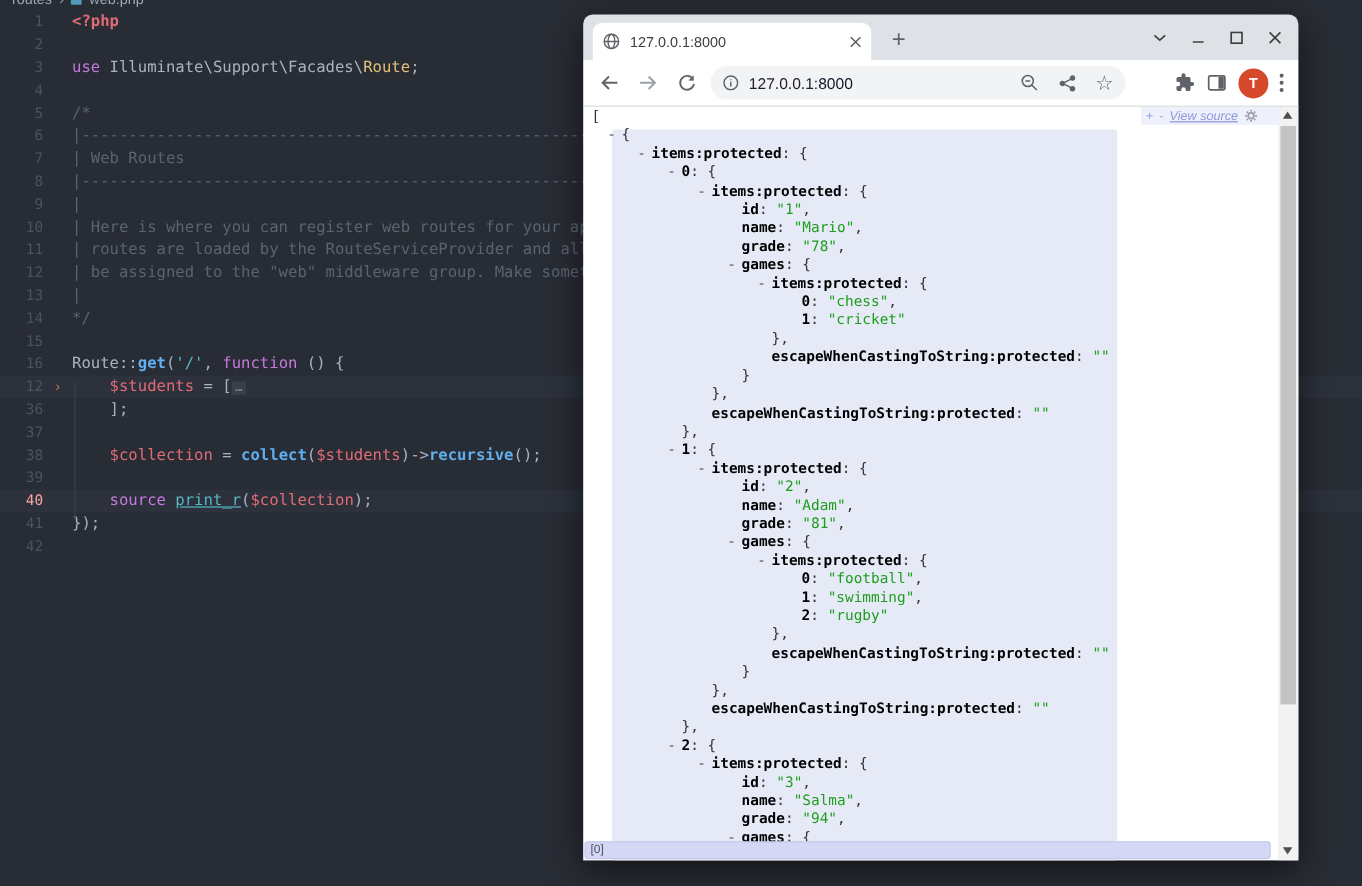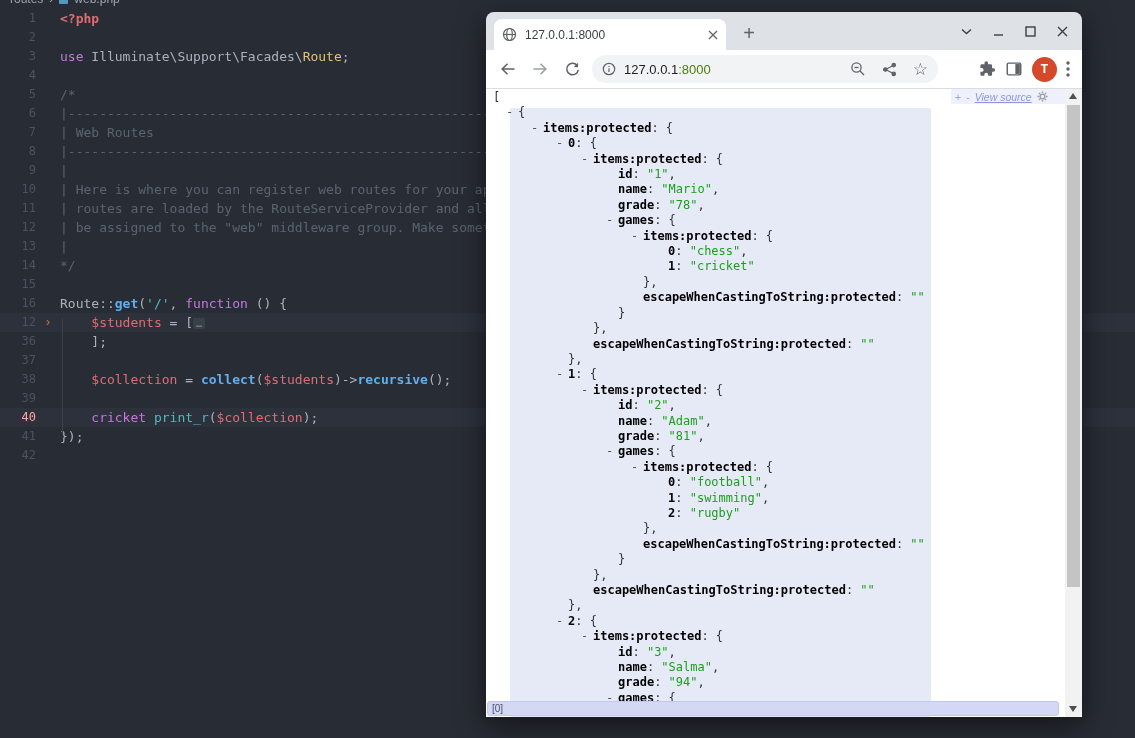--- a/index.html
+++ b/index.html
@@ -12,40 +12,40 @@
   .bc-file-icon { width:9px; height:11px; background:#519aba; border-radius:1px; display:inline-block; }
   .code-area { padding-top:2px; position:relative; }
   .code-row { height:19px; line-height:19px; display:flex; white-space:pre; }
   .code-row.hl { background:#2c313c; }
   .gutter-num { width:36px; text-align:right; color:#4b5263; font-family:"DejaVu Sans Mono", monospace; font-size:12px; flex:0 0 36px; }
   .gutter-num.cur { color:#fca5a5; }
   .fold-col { width:24px; flex:0 0 24px; text-align:center; color:#b77c4a; font-size:12px; }
   .code-text { flex:1; font-family:"DejaVu Sans Mono", monospace; font-size:13px; white-space:pre; overflow:hidden; }
   .tk-tag { color:#e06c75;font-weight:bold; } .tk-kw { color:#c678dd; } .tk-pln { color:#abb2bf; }
   .tk-cls { color:#e5c07b; } .tk-cmt { color:#5c6370; }
-  .tk-fn { color:#61afef; font-weight:bold; } .tk-fnb { color:#56b6c2; }
+  .tk-fn { color:#61afef; font-weight:bold; } .tk-fnb { color:#56b6c2;text-decoration:underline; }
   .tk-var { color:#e06c75; } .tk-str { color:#56b6c2; }
   .tk-fold { color:#8b93a5; background:#3a4048; border-radius:2px; padding:0 3px; font-size:10px; }
   .indent-guide { position:absolute; left:62px; top:311px; width:1px; height:116px; background:#3a3f4b; }
 
   
   .browser { position:absolute; left:486px; top:12px; width:596px; height:705px; border-radius:8px 8px 0 0; box-shadow:0 8px 28px rgba(0,0,0,.55); }
   .tabstrip { position:relative; height:38px; background:#dee1e6; border-radius:8px 8px 0 0; }
   .tab { position:absolute; left:8px; top:7px; width:232px; height:31px; background:#fff; border-radius:8px 8px 0 0; display:flex; align-items:center; padding:0 8px; }
   .tab-title { flex:1; font-size:12px; color:#3c4043; margin-left:8px; white-space:nowrap; overflow:hidden; }
   .icon-btn { display:flex; align-items:center; justify-content:center; }
   .newtab-btn { position:absolute; left:250px; top:8px; width:26px; height:26px; font-size:20px; color:#5f6368; display:flex; align-items:center; justify-content:center; border-radius:50%; }
   .win-controls { position:absolute; right:8px; top:0; height:38px; display:flex; align-items:center; gap:8px; }
   .win-controls .icon-btn { width:24px; height:24px; }
 
   .toolbar { position:relative; height:39px; background:#fff; border-bottom:1px solid #dadce0; display:flex; align-items:center; padding-left:10px; }
   .nav-btn { width:24px; height:24px; margin-right:8px; font-size:17px; display:flex; align-items:center; justify-content:center; }
   .addr-pill { position:absolute; left:106px; top:5px; width:346px; height:28px; background:#f1f3f4; border-radius:14px; display:flex; align-items:center; padding:0 10px; }
   .addr-text { margin-left:8px; font-size:13px; white-space:nowrap; }
-  .addr-host { color:#202124; } .addr-port { color:#4d7c0f; }
+  .addr-host { color:#202124; } .addr-port { color:#0f172a; }
   .addr-spacer { flex:1; }
   .pill-icon { margin-left:16px; }
   .star-glyph { font-size:17px; color:#5f6368; line-height:1; }
   .toolbar-right { position:absolute; right:12px; top:0; height:38px; display:flex; align-items:center; gap:9px; }
   .avatar { width:25px; height:25px; border-radius:50%; background:#d5492a; color:#fff; font-size:12px; font-weight:bold; display:flex; align-items:center; justify-content:center; }
 
   .content { position:absolute; left:0; top:77px; right:0; bottom:0; background:#fff; overflow:hidden; }
   .blue-box { position:absolute; left:24px; top:19px; width:421px; bottom:0; background:#e6eaf7; border-radius:2px; }
   .tree { position:absolute; left:0; top:0; right:17px; padding:1px 0 0 0; font-family:"DejaVu Sans Mono", monospace; font-size:12px; line-height:15.4px; }
   .jline { white-space:pre; color:#333; }
@@ -89,21 +89,21 @@
         <div class="code-row"><span class="gutter-num">12</span><span class="fold-col"></span><span class="code-text"><span class="tk-cmt">| be assigned to the "web" middleware group. Make something great!</span></span></div>
         <div class="code-row"><span class="gutter-num">13</span><span class="fold-col"></span><span class="code-text"><span class="tk-cmt">|</span></span></div>
         <div class="code-row"><span class="gutter-num">14</span><span class="fold-col"></span><span class="code-text"><span class="tk-cmt">*/</span></span></div>
         <div class="code-row"><span class="gutter-num">15</span><span class="fold-col"></span><span class="code-text"></span></div>
         <div class="code-row"><span class="gutter-num">16</span><span class="fold-col"></span><span class="code-text"><span class="tk-pln">Route::</span><span class="tk-fn">get</span><span class="tk-pln">(</span><span class="tk-str">'/'</span><span class="tk-pln">, </span><span class="tk-kw">function</span><span class="tk-pln"> () {</span></span></div>
         <div class="code-row hl"><span class="gutter-num">12</span><span class="fold-col">›</span><span class="code-text"><span class="tk-pln">    </span><span class="tk-var">$students</span><span class="tk-pln"> = [</span><span class="tk-fold">…</span></span></div>
         <div class="code-row"><span class="gutter-num">36</span><span class="fold-col"></span><span class="code-text"><span class="tk-pln">    ];</span></span></div>
         <div class="code-row"><span class="gutter-num">37</span><span class="fold-col"></span><span class="code-text"></span></div>
         <div class="code-row"><span class="gutter-num">38</span><span class="fold-col"></span><span class="code-text"><span class="tk-pln">    </span><span class="tk-var">$collection</span><span class="tk-pln"> = </span><span class="tk-fn">collect</span><span class="tk-pln">(</span><span class="tk-var">$students</span><span class="tk-pln">)-&gt;</span><span class="tk-fn">recursive</span><span class="tk-pln">();</span></span></div>
         <div class="code-row"><span class="gutter-num">39</span><span class="fold-col"></span><span class="code-text"></span></div>
-        <div class="code-row hl"><span class="gutter-num cur">40</span><span class="fold-col"></span><span class="code-text"><span class="tk-pln">    </span><span class="tk-kw">cricket</span><span class="tk-pln"> </span><span class="tk-fnb">print_r</span><span class="tk-pln">(</span><span class="tk-var">$collection</span><span class="tk-pln">);</span></span></div>
+        <div class="code-row hl"><span class="gutter-num cur">40</span><span class="fold-col"></span><span class="code-text"><span class="tk-pln">    </span><span class="tk-kw">source</span><span class="tk-pln"> </span><span class="tk-fnb">print_r</span><span class="tk-pln">(</span><span class="tk-var">$collection</span><span class="tk-pln">);</span></span></div>
         <div class="code-row"><span class="gutter-num">41</span><span class="fold-col"></span><span class="code-text"><span class="tk-pln">});</span></span></div>
         <div class="code-row"><span class="gutter-num">42</span><span class="fold-col"></span><span class="code-text"></span></div>
       </div>
     <div class="indent-guide"></div>
   </div>
 </div>
 
 <div class="browser">
 
   <div class="tabstrip">

